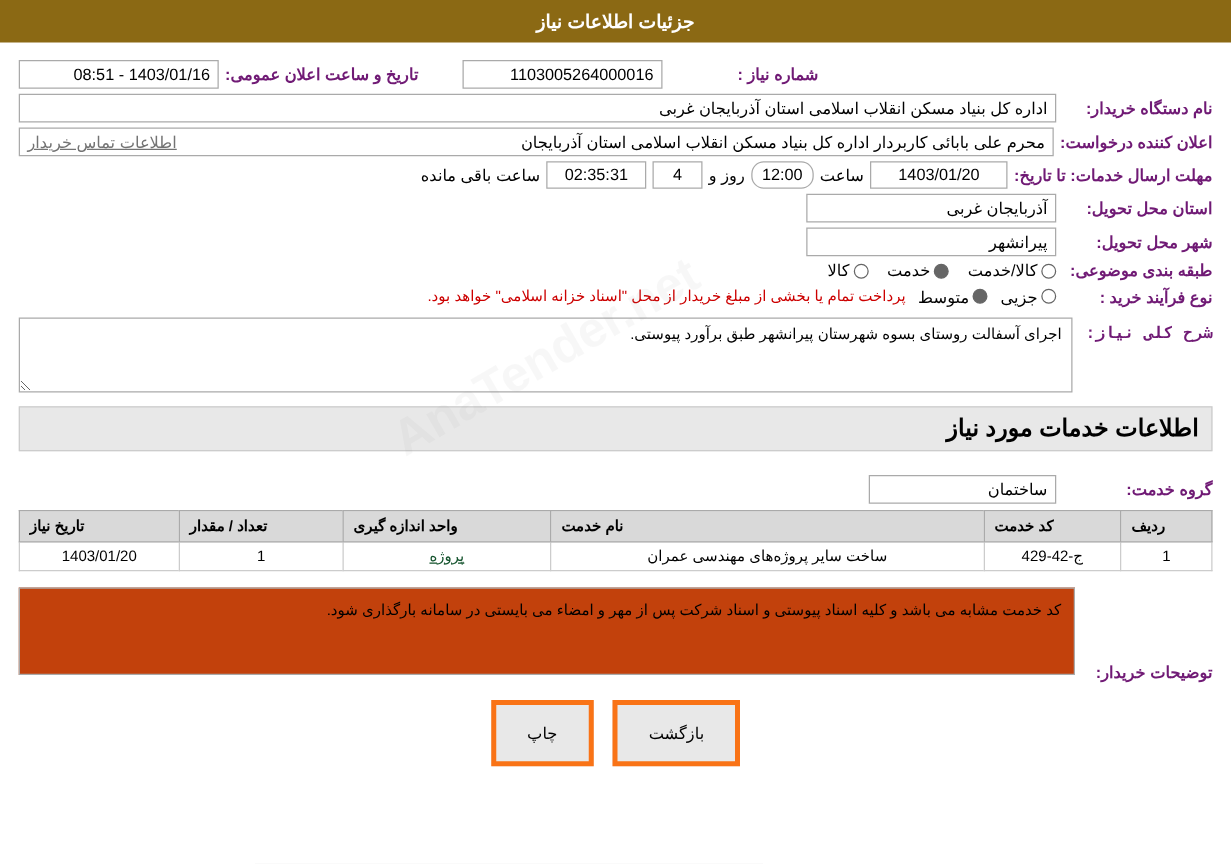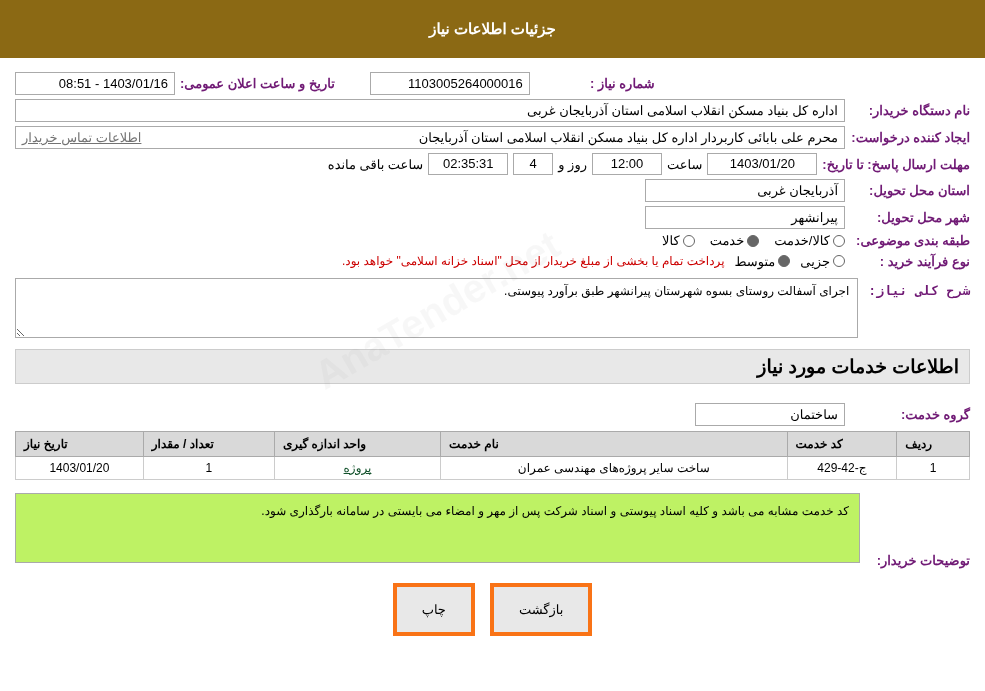--- a/index.html
+++ b/index.html
@@ -12,21 +12,21 @@
     .page-wrapper {
       width: 985px;
       min-height: 691px;
       background: #fff;
       margin: 0 auto;
     }
     .header-bar {
       background: #8B6914;
       color: #fff;
       text-align: center;
-      padding: 20px 10px;
+      padding: 8px 10px;
       font-size: 15px;
       font-weight: bold;
     }
     .content-area {
       padding: 10px 15px;
     }
     .section-title {
       background: #e8e8e8;
       border: 1px solid #ccc;
       padding: 5px 10px;
@@ -139,21 +139,21 @@
       text-align: center;
       background: #fff;
     }
     .data-table td.project-link {
       color: #14532d;
       text-decoration: underline;
       cursor: pointer;
     }
     .footer-note {
       border: 1px solid #aaa;
-      background: #bef264;
+      background: #c2410c;
       padding: 8px 10px;
       min-height: 70px;
       text-align: right;
       font-size: 12px;
       line-height: 1.6;
       margin: 5px 0;
     }
     .buttons-row {
       display: flex;
       justify-content: center;
@@ -211,33 +211,33 @@
         <div class="value-box" style="min-width:160px;">1403/01/16 - 08:51</div>
       </div>
     </div>
 
     <div class="info-row">
       <span class="label">نام دستگاه خریدار:</span>
       <div class="value-box value-box-wide">اداره کل بنیاد مسکن انقلاب اسلامی استان آذربایجان غربی</div>
     </div>
 
     <div class="info-row">
-      <span class="label">ایجاد کننده درخواست:</span>
+      <span class="label">اعلان کننده درخواست:</span>
       <div class="value-box value-box-wide" style="display:flex;align-items:center;justify-content:space-between;">
         <span>محرم علی بابائی کاربردار اداره کل بنیاد مسکن انقلاب اسلامی استان آذربایجان</span>
         <span class="link-text" style="margin-right:10px;">اطلاعات تماس خریدار</span>
       </div>
     </div>
 
     <div class="info-row">
-      <span class="label">مهلت ارسال پاسخ: تا تاریخ:</span>
+      <span class="label">مهلت ارسال خدمات: تا تاریخ:</span>
       <div class="date-row" style="flex:1;">
         <div class="inline-input" style="width:110px;">1403/01/20</div>
         <span>ساعت</span>
-        <div class="inline-input" style="width:70px;">12:00</div>
+        <div class="inline-input" style="width:50px;border-radius:10px;">12:00</div>
         <span>روز و</span>
         <div class="inline-input" style="width:40px;">4</div>
         <div class="inline-input" style="width:80px;">02:35:31</div>
         <span>ساعت باقی مانده</span>
       </div>
     </div>
 
     <div class="info-row">
       <span class="label">استان محل تحویل:</span>
       <div class="value-box" style="min-width:200px;">آذربایجان غربی</div>

